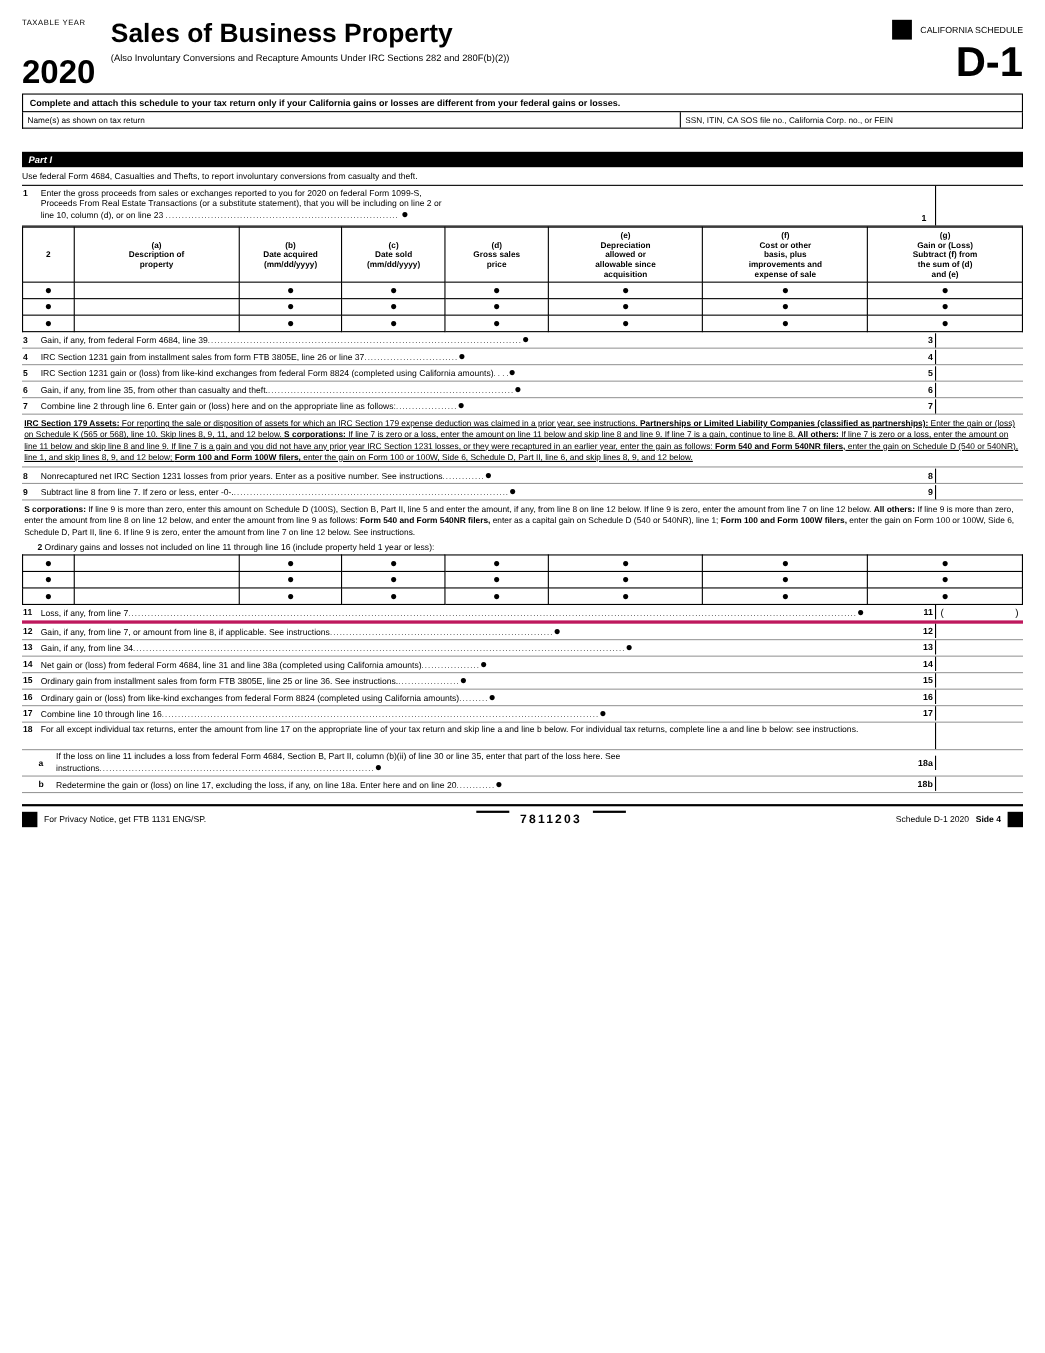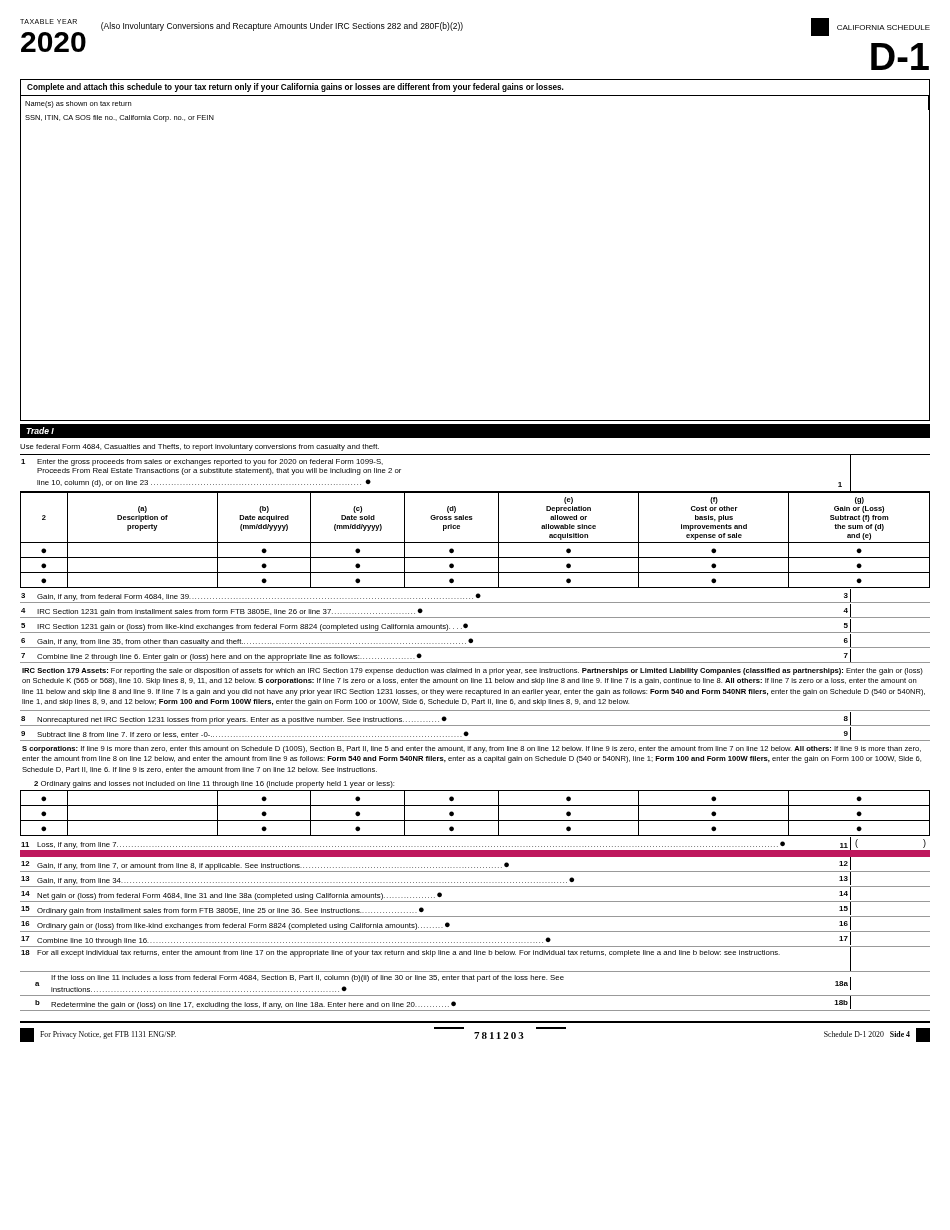--- a/index.html
+++ b/index.html
@@ -12,51 +12,52 @@
       min-height: 1230px;
       padding: 18px 20px 10px 20px;
     }
   </style>
 </head>
 <body>
 
 <div style="width:910px; margin:0 auto;">
 
   <div style="display:flex; align-items:flex-start; justify-content:space-between; margin-bottom:3px;">
-    <div style="display:flex; flex-direction:column;">
+    <div style="display:flex; flex-direction:column;gap:24px;">
       <span style="font-size:7px; text-transform:uppercase; letter-spacing:0.5px;">TAXABLE YEAR</span>
       <span style="font-size:30px; font-weight:bold; line-height:1.1;">2020</span>
     </div>
     <div style="flex:1; padding-left:14px;">
+      <div style="font-size:24px; font-weight:bold; line-height:1.1;">Sales of Business Property</div>
       <div style="font-size:8.5px; margin-top:3px;">(Also Involuntary Conversions and Recapture Amounts Under IRC Sections 282 and 280F(b)(2))</div>
     </div>
     <div style="display:flex; flex-direction:column; align-items:flex-end;">
       <div style="display:flex; align-items:center; gap:8px; margin-bottom:2px;">
         <span style="width:18px;height:18px;background:#000;display:inline-block;"></span>
         <span style="font-size:8px;">CALIFORNIA SCHEDULE</span>
       </div>
       <div style="font-size:38px; font-weight:bold; line-height:1;">D-1</div>
     </div>
   </div>
 
   <div style="border:1.5px solid #000; padding:3px 6px; margin-bottom:0px; font-size:8.2px;">
     <strong>Complete and attach this schedule to your tax return only if your California gains or losses are different from your federal gains or losses.</strong>
   </div>
 
-  <div style="display:flex; border:1px solid #000; border-top:none; margin-bottom:3px;flex-direction:column;">
+  <div style="display:flex; border:1px solid #000; border-top:none; margin-bottom:21px;">
     <div style="flex:1; padding:2px 4px; border-right:1px solid #000;">
       <span style="font-size:7.5px;">Name(s) as shown on tax return</span>
     </div>
     <div style="flex:0 0 310px; padding:2px 4px;">
       <span style="font-size:7.5px;">SSN, ITIN, CA SOS file no., California Corp. no., or FEIN</span>
     </div>
   </div>
 
   <div style="background:#000;color:#fff;padding:2px 6px;margin:2px 0 2px 0;font-size:8.5px;font-weight:bold;display:flex;align-items:baseline;">
-    <span style="font-style:italic;margin-right:6px;font-weight:bold;">Trade I</span>
+    <span style="font-style:italic;margin-right:6px;font-weight:bold;">Part I</span>
   </div>
   <div style="font-size:7.8px;padding:2px 0 3px 0;">Use federal Form 4684, Casualties and Thefts, to report involuntary conversions from casualty and theft.</div>
 
   <div style="display:flex;align-items:stretch;border-top:1px solid #000;border-bottom:1px solid #000;min-height:38px;font-size:7.8px;">
     <div style="width:14px;font-weight:bold;padding:2px 1px;flex-shrink:0;">1</div>
     <div style="flex:1;padding:2px 3px;">
       Enter the gross proceeds from sales or exchanges reported to you for 2020 on federal Form 1099-S,<br>
       Proceeds From Real Estate Transactions (or a substitute statement), that you will be including on line 2 or<br>
       line 10, column (d), or on line 23
       <span style="letter-spacing:1px;font-size:7px;">........................................................................</span>
@@ -141,21 +142,21 @@
     <div style="width:80px;border-left:1px solid #000;min-height:13px;"></div>
   </div>
 
   <div style="display:flex;align-items:center;border-bottom:1px solid #999;min-height:13px;font-size:7.8px;">
     <div style="width:14px;font-weight:bold;padding:1px;">7</div>
     <div style="flex:1;padding:1px 3px;">Combine line 2 through line 6. Enter gain or (loss) here and on the appropriate line as follows:<span style="letter-spacing:1px;font-size:7px;">...................</span><span style="font-size:11px;">●</span></div>
     <div style="width:24px;display:flex;align-items:center;justify-content:flex-end;font-weight:bold;padding-right:2px;font-size:8px;">7</div>
     <div style="width:80px;border-left:1px solid #000;min-height:13px;"></div>
   </div>
 
-  <div style="font-size:7.6px;line-height:1.35;margin:3px 0 3px 0;padding:0 2px;">
+  <div style="font-size:7.6px;line-height:1.35;margin:3px 0 3px 0;padding:0 2px;text-decoration:underline;">
     <strong>IRC Section 179 Assets:</strong> For reporting the sale or disposition of assets for which an IRC Section 179 expense deduction was claimed in a prior year, see instructions. <strong>Partnerships or Limited Liability Companies (classified as partnerships):</strong> Enter the gain or (loss) on Schedule K (565 or 568), line 10. Skip lines 8, 9, 11, and 12 below. <strong>S corporations:</strong> If line 7 is zero or a loss, enter the amount on line 11 below and skip line 8 and line 9. If line 7 is a gain, continue to line 8. <strong>All others:</strong> If line 7 is zero or a loss, enter the amount on line 11 below and skip line 8 and line 9. If line 7 is a gain and you did not have any prior year IRC Section 1231 losses, or they were recaptured in an earlier year, enter the gain as follows: <strong>Form 540 and Form 540NR filers,</strong> enter the gain on Schedule D (540 or 540NR), line 1, and skip lines 8, 9, and 12 below; <strong>Form 100 and Form 100W filers,</strong> enter the gain on Form 100 or 100W, Side 6, Schedule D, Part II, line 6, and skip lines 8, 9, and 12 below.
   </div>
 
   <div style="display:flex;align-items:center;border-top:1px solid #999;border-bottom:1px solid #999;min-height:13px;font-size:7.8px;">
     <div style="width:14px;font-weight:bold;padding:1px;">8</div>
     <div style="flex:1;padding:1px 3px;">Nonrecaptured net IRC Section 1231 losses from prior years. Enter as a positive number. See instructions<span style="letter-spacing:1px;font-size:7px;">.............</span><span style="font-size:11px;">●</span></div>
     <div style="width:24px;display:flex;align-items:center;justify-content:flex-end;font-weight:bold;padding-right:2px;font-size:8px;">8</div>
     <div style="width:80px;border-left:1px solid #000;min-height:13px;"></div>
   </div>
 
@@ -203,21 +204,21 @@
         <td style="border:1px solid #000;padding:1px;height:14px;text-align:center;"><span style="font-size:11px;">●</span></td>
         <td style="border:1px solid #000;padding:1px;height:14px;text-align:center;"><span style="font-size:11px;">●</span></td>
         <td style="border:1px solid #000;padding:1px;height:14px;text-align:center;"><span style="font-size:11px;">●</span></td>
         <td style="border:1px solid #000;padding:1px;height:14px;text-align:center;"><span style="font-size:11px;">●</span></td>
         <td style="border:1px solid #000;padding:1px;height:14px;text-align:center;"><span style="font-size:11px;">●</span></td>
         <td style="border:1px solid #000;padding:1px;height:14px;text-align:center;"><span style="font-size:11px;">●</span></td>
       </tr>
     </tbody>
   </table>
 
-  <div style="display:flex;align-items:flex-end;border-bottom:7px solid #be185d;min-height:13px;font-size:7.8px;">
+  <div style="display:flex;align-items:center;border-bottom:3px solid #be185d;min-height:13px;font-size:7.8px;">
     <div style="width:14px;font-weight:bold;padding:1px;">11</div>
     <div style="flex:1;padding:1px 3px;">Loss, if any, from line 7<span style="letter-spacing:1px;font-size:7px;">.................................................................................................................................................................................................................................</span><span style="font-size:11px;">●</span></div>
     <div style="width:24px;display:flex;align-items:center;justify-content:flex-end;font-weight:bold;padding-right:2px;font-size:8px;">11</div>
     <div style="width:80px;border-left:1px solid #000;min-height:13px;display:flex;align-items:center;justify-content:space-between;padding:0 4px;font-size:9px;">
       <span>(</span>
         <span>)</span>
     </div>
   </div>
 
   <div style="display:flex;align-items:center;border-bottom:1px solid #999;min-height:13px;font-size:7.8px;">
@@ -280,21 +281,21 @@
   </div>
 
   <div style="display:flex;align-items:center;border-bottom:1px solid #999;min-height:13px;font-size:7.8px;">
     <div style="width:14px;padding:1px;"></div>
     <div style="width:14px;font-weight:bold;padding:1px;">b</div>
     <div style="flex:1;padding:1px 3px;">Redetermine the gain or (loss) on line 17, excluding the loss, if any, on line 18a. Enter here and on line 20<span style="letter-spacing:1px;font-size:7px;">............</span><span style="font-size:11px;">●</span></div>
     <div style="width:24px;display:flex;align-items:center;justify-content:flex-end;font-weight:bold;padding-right:2px;font-size:8px;">18b</div>
     <div style="width:80px;border-left:1px solid #000;min-height:13px;"></div>
   </div>
 
-  <div style="display:flex;align-items:center;justify-content:space-between;margin-top:10px;border-top:2px solid #000;padding-top:4px;font-family:Liberation Serif, serif;">
+  <div style="display:flex;align-items:center;justify-content:space-between;margin-top:10px;border-top:2px solid #000;padding-top:4px;">
     <div style="display:flex;align-items:center;gap:6px;">
       <span style="width:14px;height:14px;background:#000;display:inline-block;"></span>
       <span style="font-size:7.8px;">For Privacy Notice, get FTB 1131 ENG/SP.</span>
     </div>
     <div style="display:flex;align-items:center;gap:10px;">
       <div style="border-top:2px solid #000;width:30px;height:16px;display:inline-block;vertical-align:middle;"></div>
       <span style="font-size:11px;letter-spacing:2px;font-weight:bold;">7811203</span>
       <div style="border-top:2px solid #000;width:30px;height:16px;display:inline-block;vertical-align:middle;"></div>
     </div>
     <div style="display:flex;align-items:center;gap:6px;">

